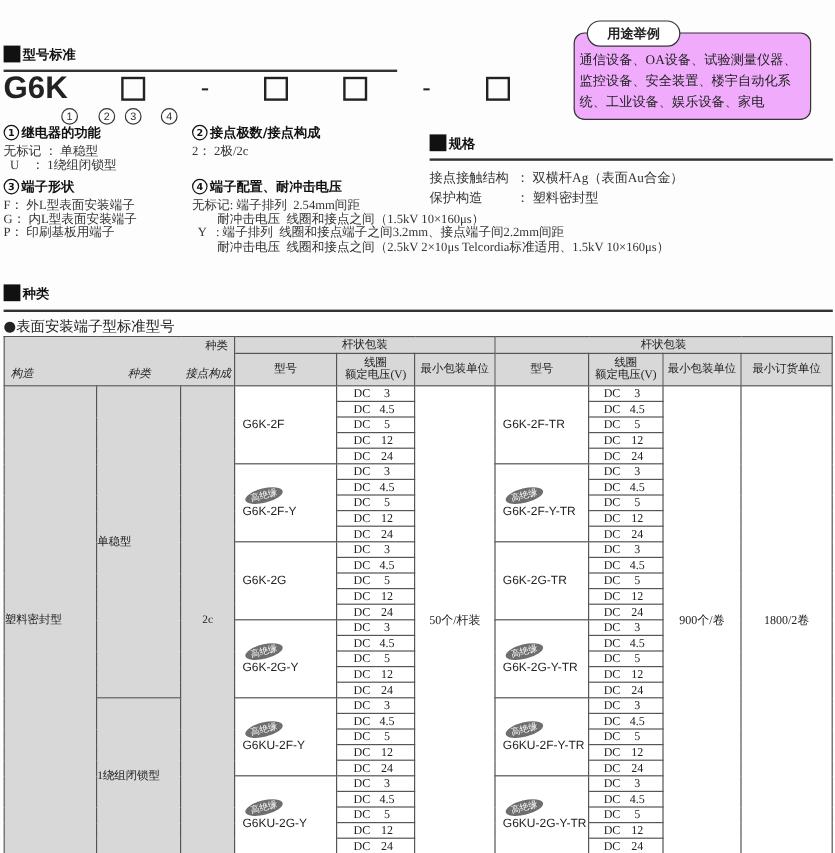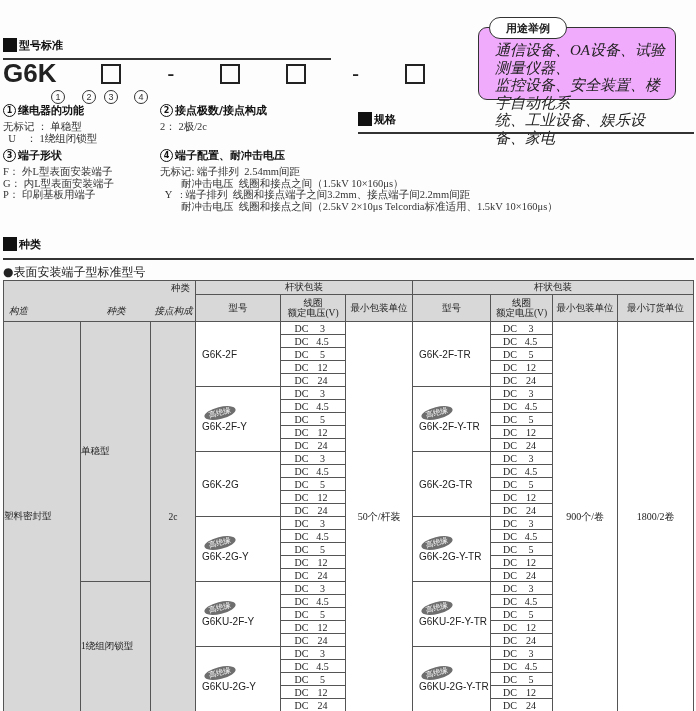--- a/index.html
+++ b/index.html
@@ -28,21 +28,21 @@
     font-size:11px;color:#111;display:flex;align-items:center;gap:2px;margin-bottom:3px;}
   .num-circ{display:inline-flex;width:11px;height:11px;border:1px solid #111;border-radius:50%;
     font-size:8px;font-weight:bold;align-items:center;justify-content:center;flex:none;}
   .item-line{font-size:10.5px;line-height:11.5px;white-space:pre;color:#333;}
   
   #app-box{position:absolute;left:478px;top:27px;width:196px;height:71px;
     border:1.5px solid #333;border-radius:9px;background:#f0abfc;}
   #app-pill{position:absolute;left:10px;top:-11px;width:76px;height:20px;border:1.5px solid #333;
     border-radius:11px;background:#fff;display:flex;align-items:center;justify-content:center;
     font-family:"DejaVu Sans","Liberation Sans",sans-serif;font-weight:bold;font-size:11px;}
-  #app-lines{position:absolute;left:16px;top:14px;right:4px;font-size:15px;line-height:17.5px;color:#222;font-style:italic;}
+  #app-lines{position:absolute;left:4px;top:14px;right:4px;font-size:11px;line-height:17.5px;color:#222;}
   
   #spec-rows{position:absolute;left:358px;top:141px;font-size:11px;line-height:16px;color:#333;}
   .spec-label{display:inline-block;width:72px;}
   
   #types-table{position:absolute;left:3px;top:280px;border-collapse:collapse;table-layout:fixed;
     width:690px;font-size:9.5px;color:#222;}
   #types-table td,#types-table th{border:1px solid #555;padding:0;overflow:hidden;}
   #types-table .gray{background:#d8d8d8;}
   .grp-head{background:#d8d8d8;font-weight:normal;font-size:9.5px;height:13px;}
   .col-head{background:#d8d8d8;font-weight:normal;font-size:9.5px;height:26px;text-align:center;line-height:10.5px;}
@@ -137,20 +137,24 @@
         <div>监控设备、安全装置、楼宇自动化系</div>
         <div>统、工业设备、娱乐设备、家电</div>
       </div>
   </div>
 
   <div class="sec-head" style="left:358px;top:112px;">
     <span class="sq"></span>
     <span>规格</span>
   </div>
   <div class="rule" style="left:358px;top:132px;width:336px;"></div>
+  <div id="spec-rows">
+      <div><span class="spec-label">接点接触结构</span><span>： </span><span>双横杆Ag（表面Au合金）</span></div>
+      <div><span class="spec-label">保护构造</span><span>： </span><span>塑料密封型</span></div>
+    </div>
 
   <div class="sec-head" style="left:3px;top:237px;">
     <span class="sq"></span>
     <span>种类</span>
   </div>
   <div class="rule" style="left:3px;top:258px;width:691px;"></div>
   <div class="bullet-line" style="left:3px;top:264px;">
     <span>●表面安装端子型标准型号</span>
   </div>
 

